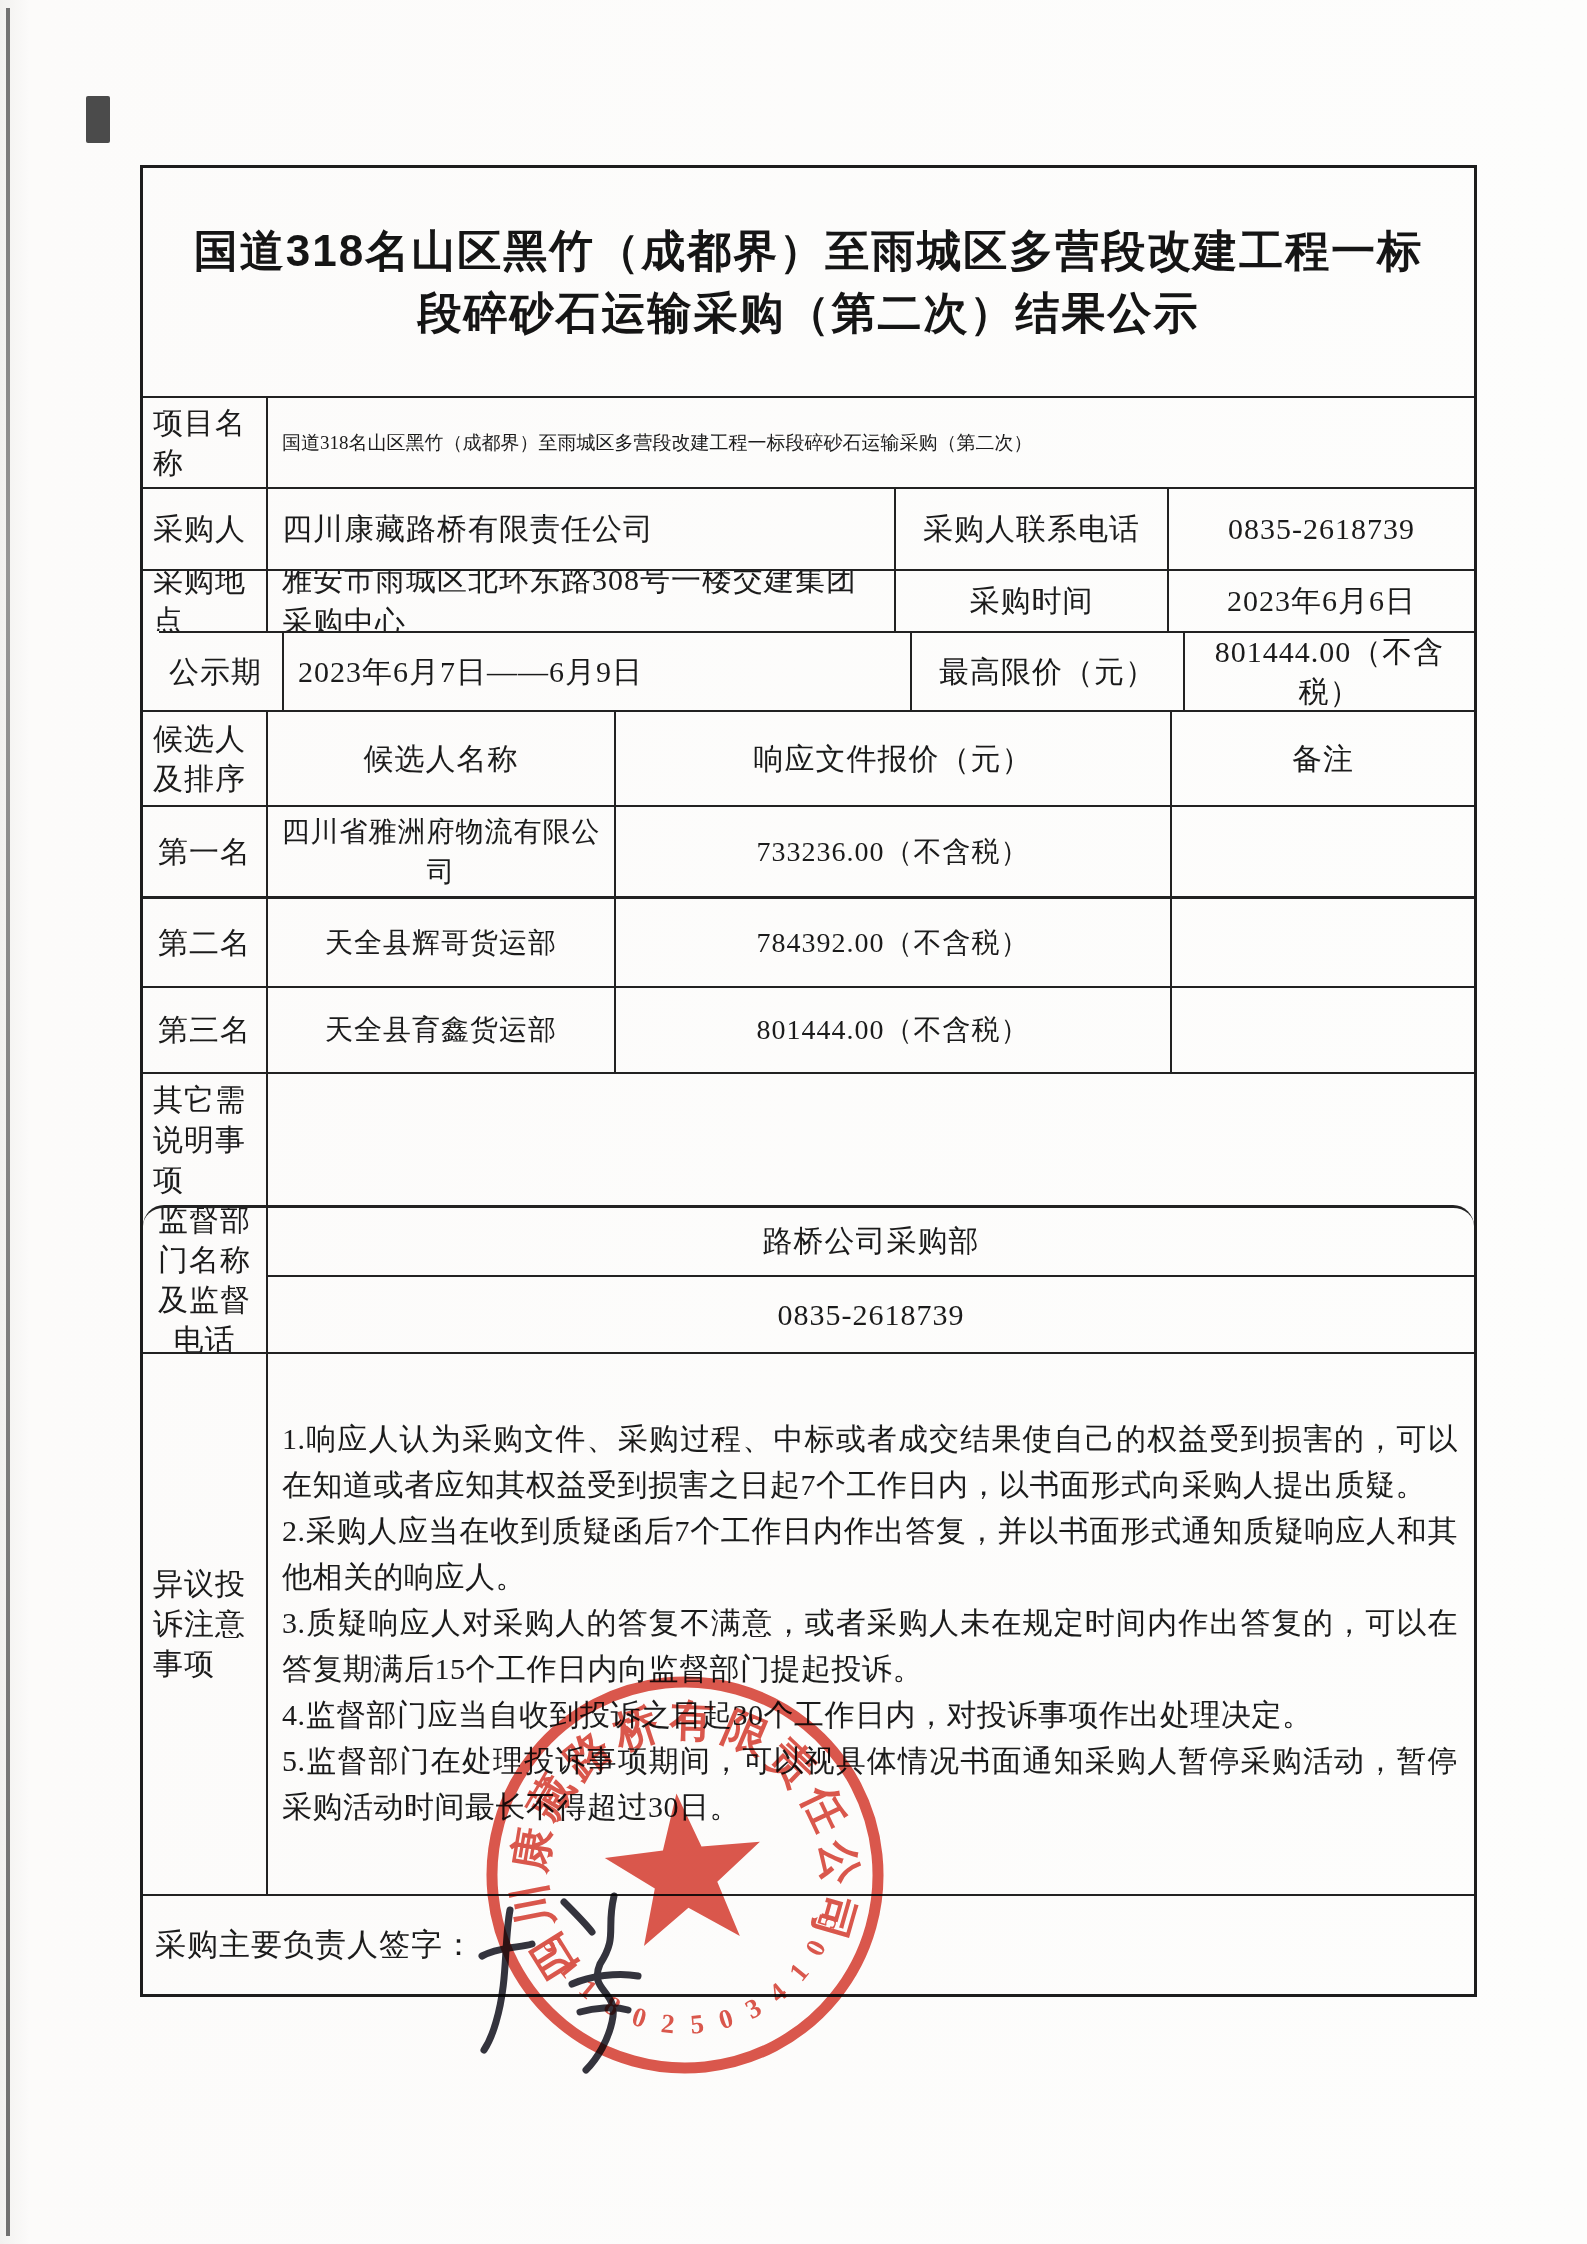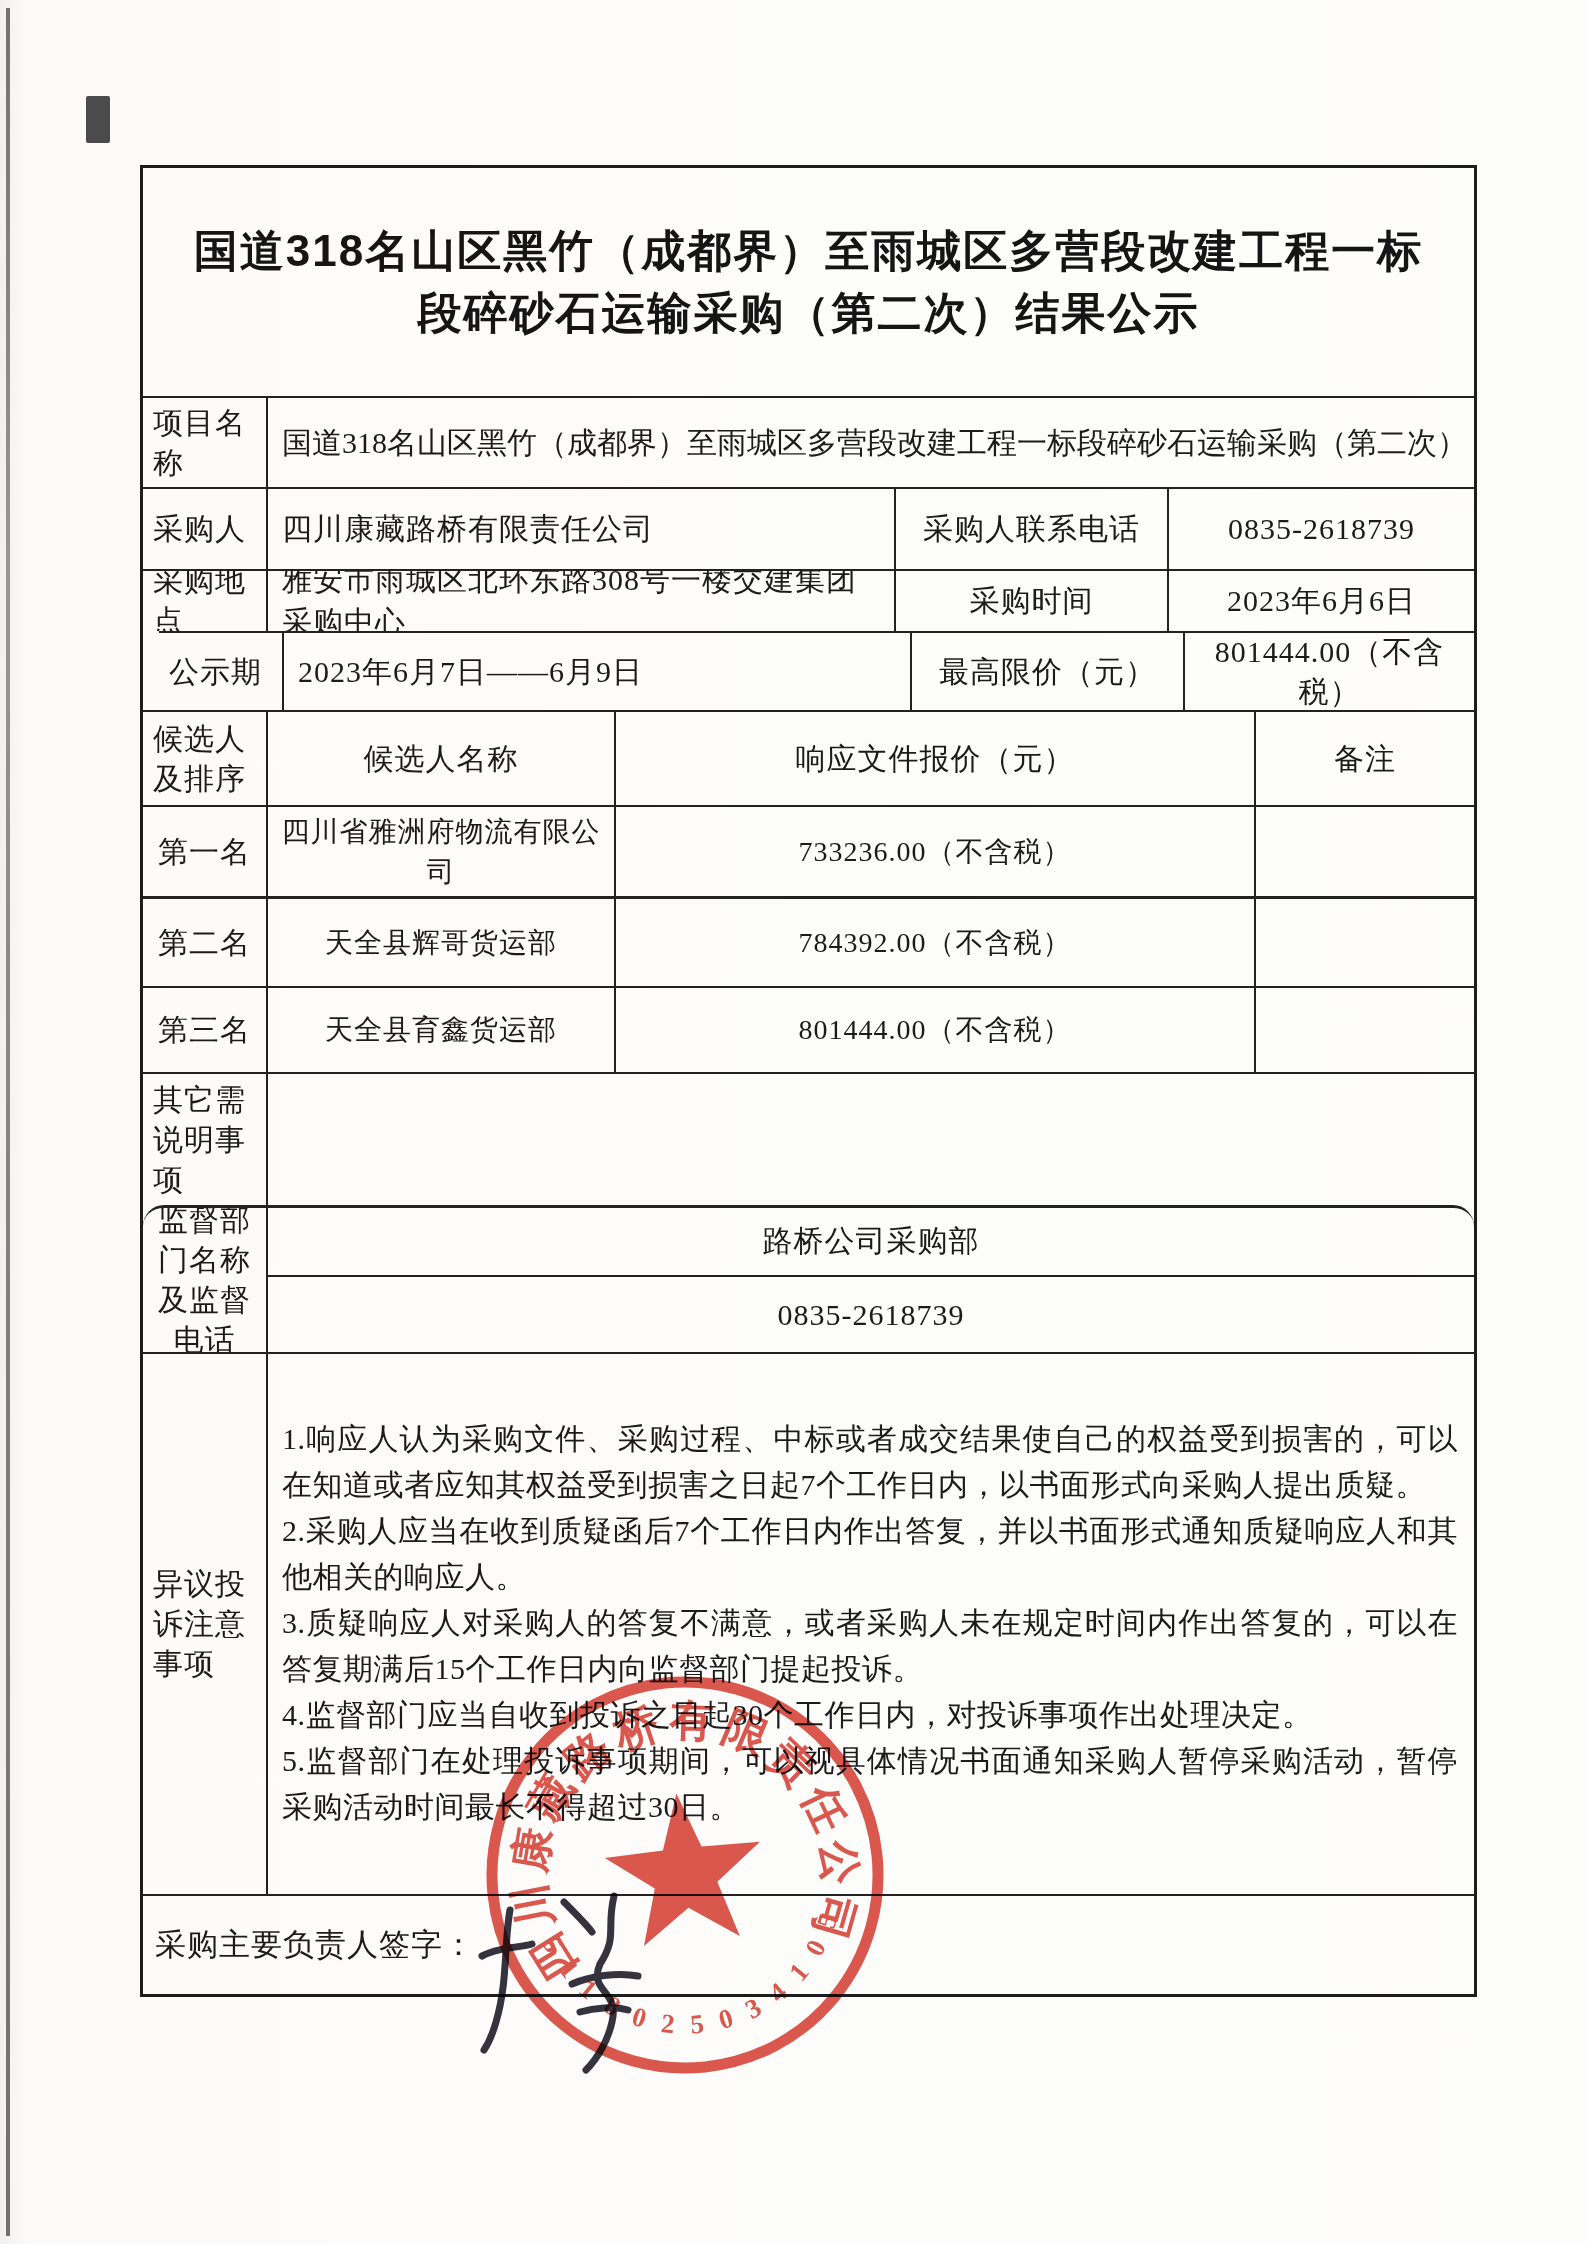--- a/index.html
+++ b/index.html
@@ -23,22 +23,22 @@
      font-size:30px;line-height:40px;letter-spacing:1px;overflow:hidden;}
   .c:first-child{border-left:none;}
   .lab{width:123px;padding:4px 10px;flex:none;}
   .lab.ctr{justify-content:center;text-align:center;padding:13px 6px;}
   .ctr{justify-content:center;text-align:center;}
   .left{padding-left:14px;padding-right:10px;}
   .h-r1{height:91px;} .h-r2{height:82px;} .h-r3{height:62px;} .h-r4{height:79px;margin-left:16px;}
   .h-r5{height:95px;} .h-r6{height:91px;} .h-r7{height:90px;} .h-r8{height:86px;}
   .h-r9{height:133px;} .h-r10{height:147px;border-radius:21px;} .h-r11{height:542px;}
   .wA2{width:628px;flex:none;} .wA3{width:273px;flex:none;} .wA4{flex:1;}
-  .wB2{width:348px;flex:none;} .wB3{width:640px;flex:none;text-align:right;} .wB4{flex:1;}
-  .project-val{font-size:30px;letter-spacing:0;white-space:nowrap;}
+  .wB2{width:348px;flex:none;} .wB3{width:556px;flex:none;text-align:right;} .wB4{flex:1;}
+  .project-val{font-size:19px;letter-spacing:0;white-space:nowrap;}
   .loc-val{line-height:42px;}
   .cand-name{font-size:28px;}
   .cand-price{font-size:28px;}
   .sup-stack{flex:1;display:flex;flex-direction:column;border-left:2px solid #222;box-sizing:border-box;}
   .sup-cell{flex:none;height:67px;display:flex;align-items:center;justify-content:center;font-size:30px;letter-spacing:1px;text-align:center;}
   .sup-cell.phone{flex:1;border-top:2px solid #222;}
   .obj-cell{align-items:flex-start;padding:62px 16px 10px 14px;display:block;}
   .obj-item{font-size:30px;line-height:46px;letter-spacing:.5px;text-align:justify;}
   .sig-row{border-top:2px solid #222;height:100px;display:flex;align-items:center;box-sizing:border-box;}
   .sig-label{padding-left:12px;font-size:31px;letter-spacing:1px;}

